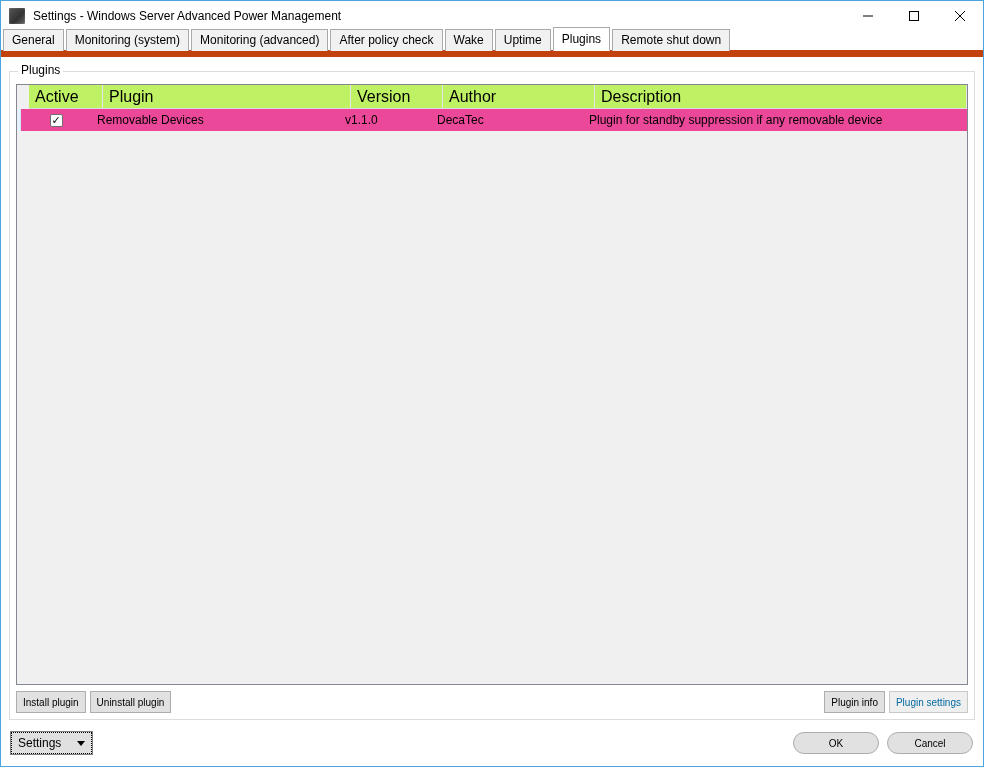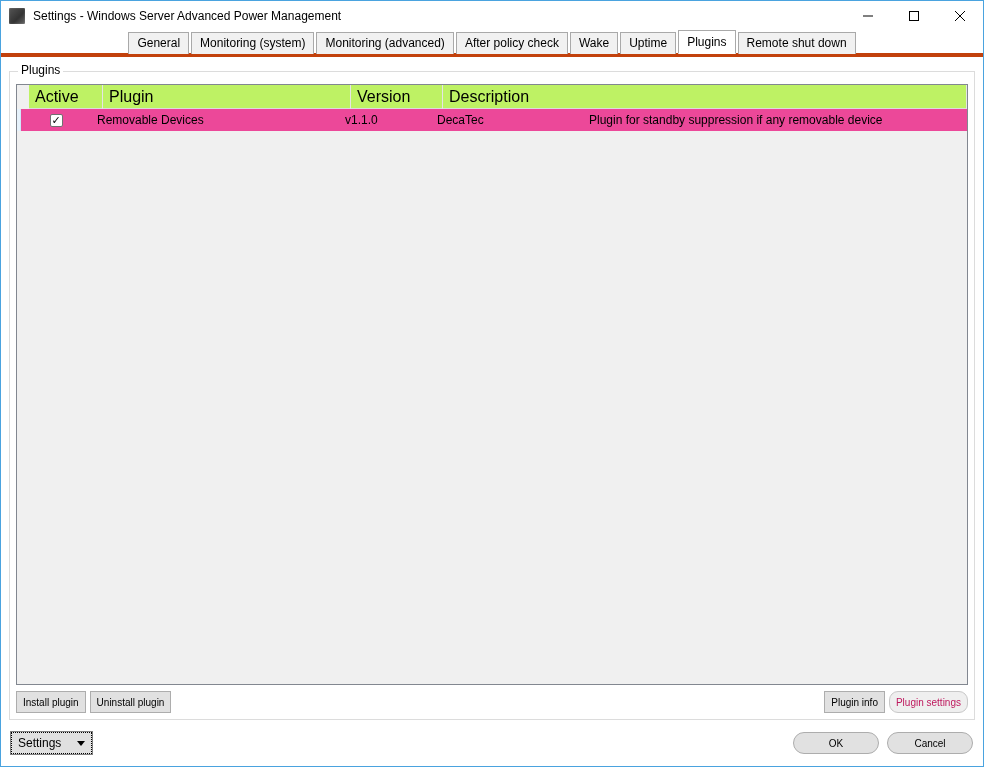--- a/index.html
+++ b/index.html
@@ -47,25 +47,24 @@
 
   .client {
     flex: 1;
     display: flex; flex-direction: column;
     padding: 0;
   }
 
   .tabstrip {
     display: flex;
     align-items: flex-end;
-    border-bottom: 4px solid #c2410c;
+    border-bottom: 7px solid #c2410c;
     padding-left: 2px;
     height: 26px;
     background:#fff;
-    justify-content:center;
   }
   .tab {
     border: 1px solid #a9a9a9;
     border-bottom: none;
     padding: 3px 8px 4px 8px;
     margin-right: 2px;
     background: #f1f1f1;
     font-size: 12px;
     position: relative;
     top: 1px;
@@ -166,21 +165,21 @@
   .plugin-btnrow .left, .plugin-btnrow .right { display:flex; gap:4px; }
   .btn {
     border:1px solid #adadad;
     background:#e1e1e1;
     padding: 2px 6px;
     font-size:10px;
     font-family:inherit;
     min-height:22px;
     display:flex; align-items:center; justify-content:center;
   }
-  .btn.disabled { color:#be185d; border-color:#c8c8c8; background:#efefef;border-radius:9px; }
+  .btn.disabled { color:#0369a1; border-color:#c8c8c8; background:#efefef; }
 
   .footer {
     height: 40px;
     display:flex; align-items:center;
     padding: 0 10px 6px 10px;
     justify-content:space-between;
   }
   .footer .left { display:flex; }
   .footer .right { display:flex; gap:8px; }
   .btn.wide { width: 86px; justify-content:center; padding:3px 6px;border-radius:11px; }
@@ -245,20 +244,21 @@
     <div class="panel">
 
       <div class="groupbox">
         <span class="group-label">Plugins</span>
 
         <div class="grid">
           <div class="grid-header">
             <div class="gh col-active">Active</div>
             <div class="gh col-plugin">Plugin</div>
             <div class="gh col-version">Version</div>
+            <div class="gh col-author">Author</div>
             <div class="gh col-desc">Description</div>
           </div>
           <div class="grid-body">
             <div class="row sel">
               <div class="row-border-left"></div>
               <div class="cell c-active">
                 <span class="chk checked"></span>
               </div>
               <div class="cell c-plugin">Removable Devices</div>
               <div class="cell c-version">v1.1.0</div>

